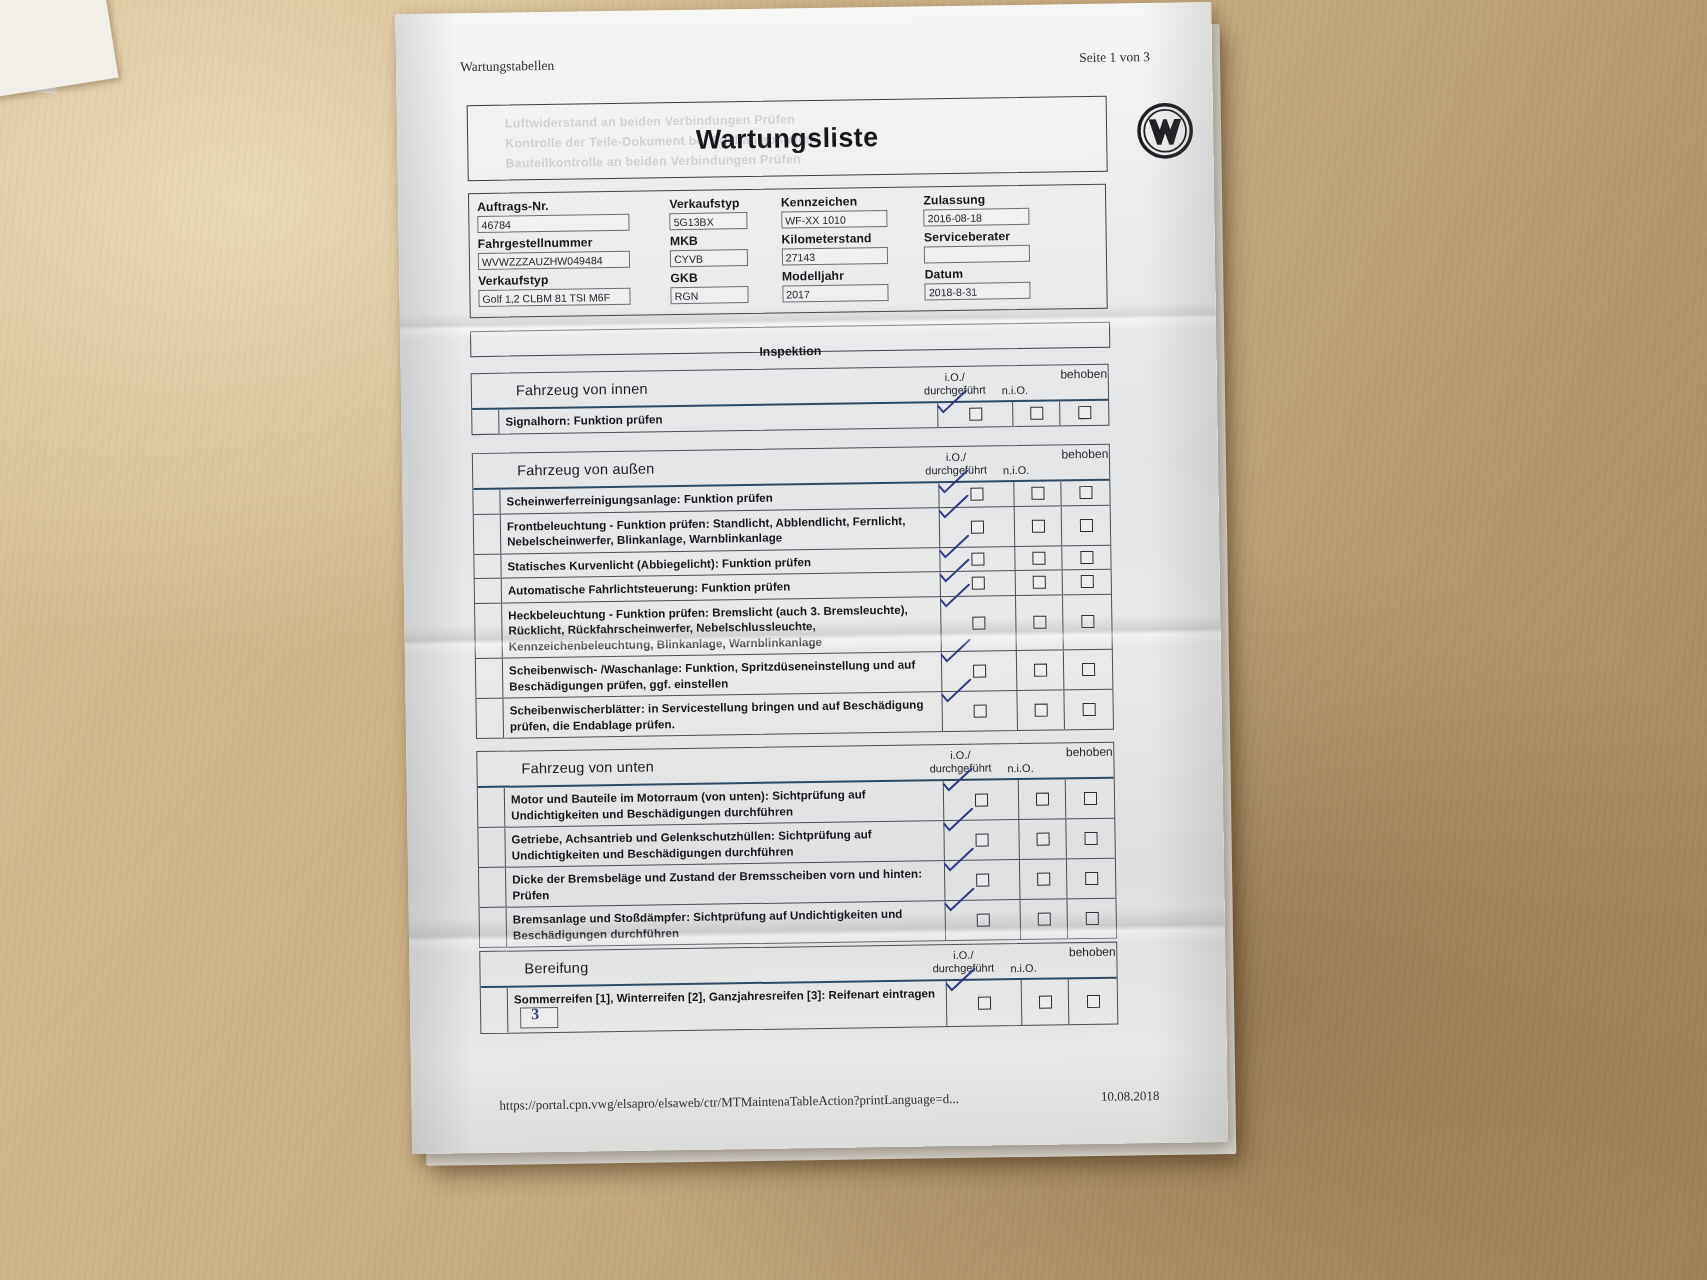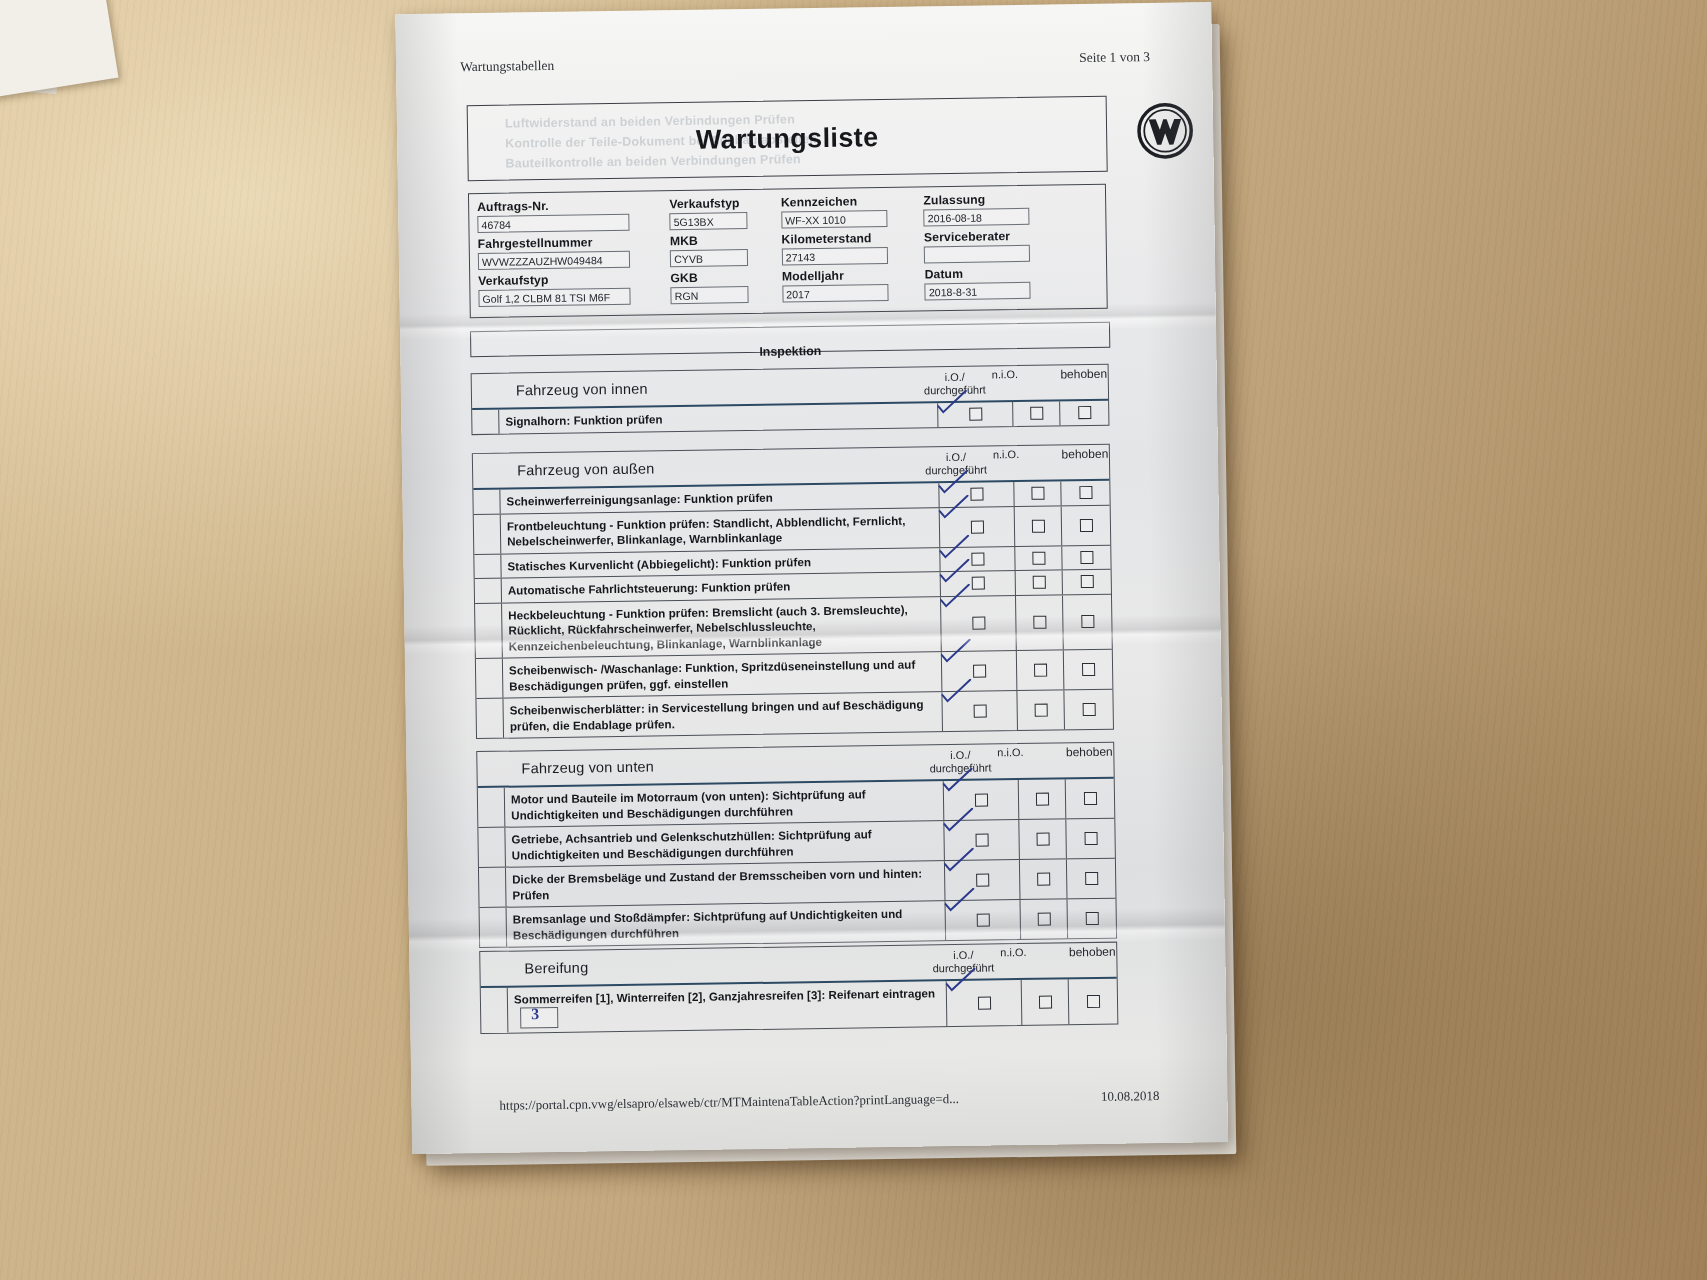--- a/index.html
+++ b/index.html
@@ -116,21 +116,21 @@
   .section{
     position:absolute;left:70px;width:638px;
     border:1.3px solid #4a4e56;box-sizing:border-box;background:rgba(255,255,255,.05);
   }
   .sec-head{display:flex;align-items:stretch;border-bottom:2.2px solid #2c4a63;}
   .sec-title{
     flex:1;font-size:14.5px;color:#1b1d22;padding:9px 0 9px 44px;letter-spacing:.2px;
   }
   .sec-cols{display:flex;align-items:flex-end;}
   .col-io{width:74px;text-align:center;font-size:11px;color:#22252a;line-height:13px;padding-bottom:4px;}
-  .col-nio{width:46px;text-align:left;font-size:11px;color:#22252a;padding-bottom:20px;}
+  .col-nio{width:46px;text-align:center;font-size:11px;color:#22252a;padding-bottom:4px;}
   .col-beh{width:48px;text-align:center;font-size:12px;color:#22252a;padding-bottom:18px;margin-left:22px;}
 
   .row{display:flex;align-items:stretch;border-bottom:1px solid #4a4e56;}
   .row:last-child{border-bottom:none;}
   .row-num{width:26px;border-right:1px solid #4a4e56;}
   .row-text{
     flex:1;font-size:11.6px;font-weight:bold;color:#15171b;line-height:15.5px;
     padding:4px 6px 4px 6px;border-right:1px solid #4a4e56;letter-spacing:.05px;
   }
   .cb-cell{width:74px;display:flex;align-items:center;justify-content:center;border-right:1px solid #4a4e56;position:relative;}

